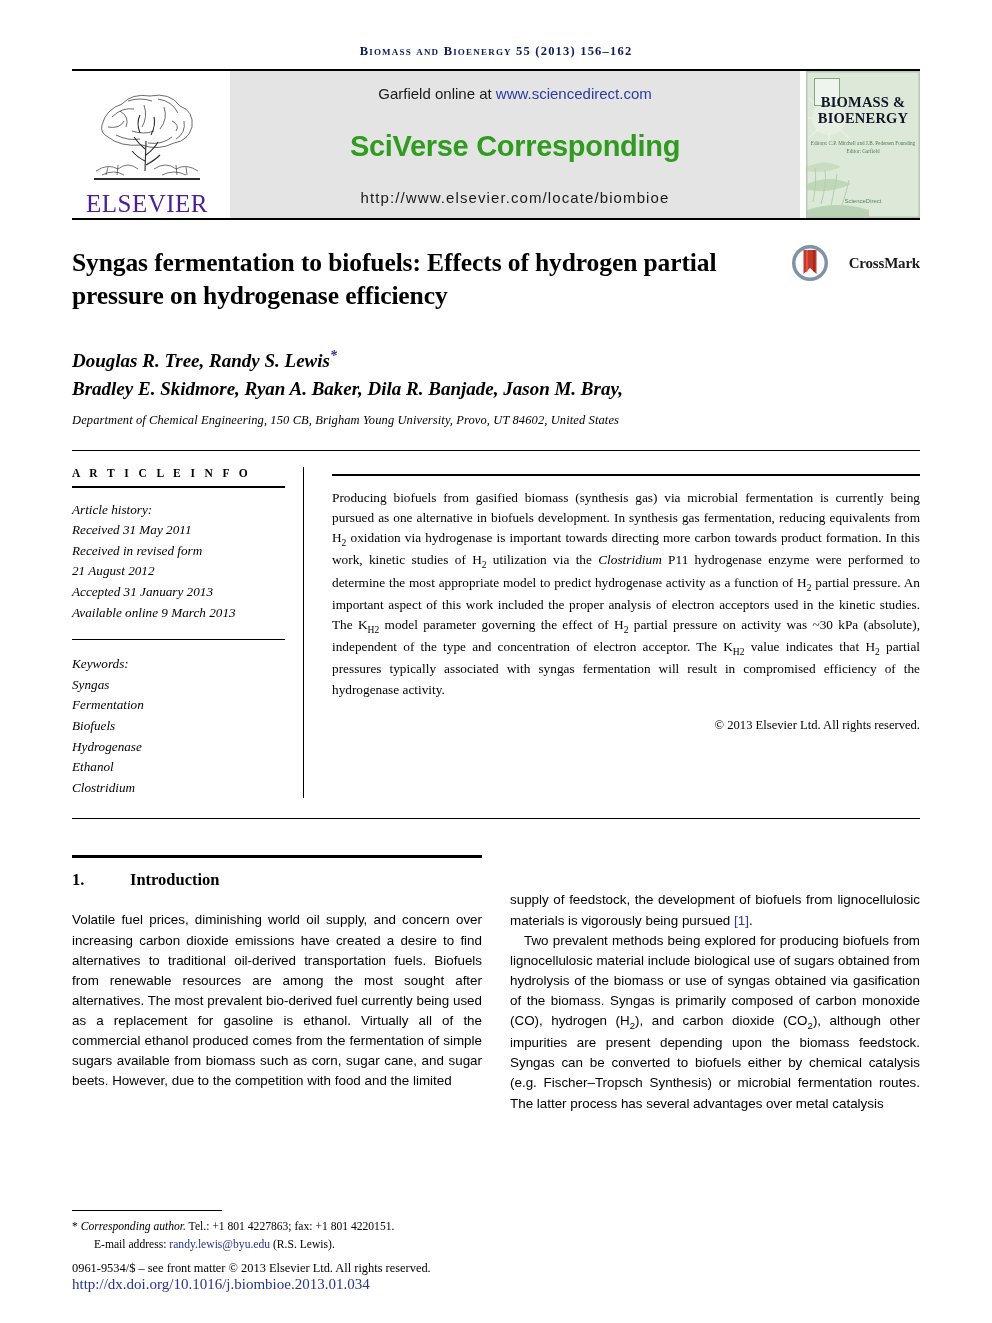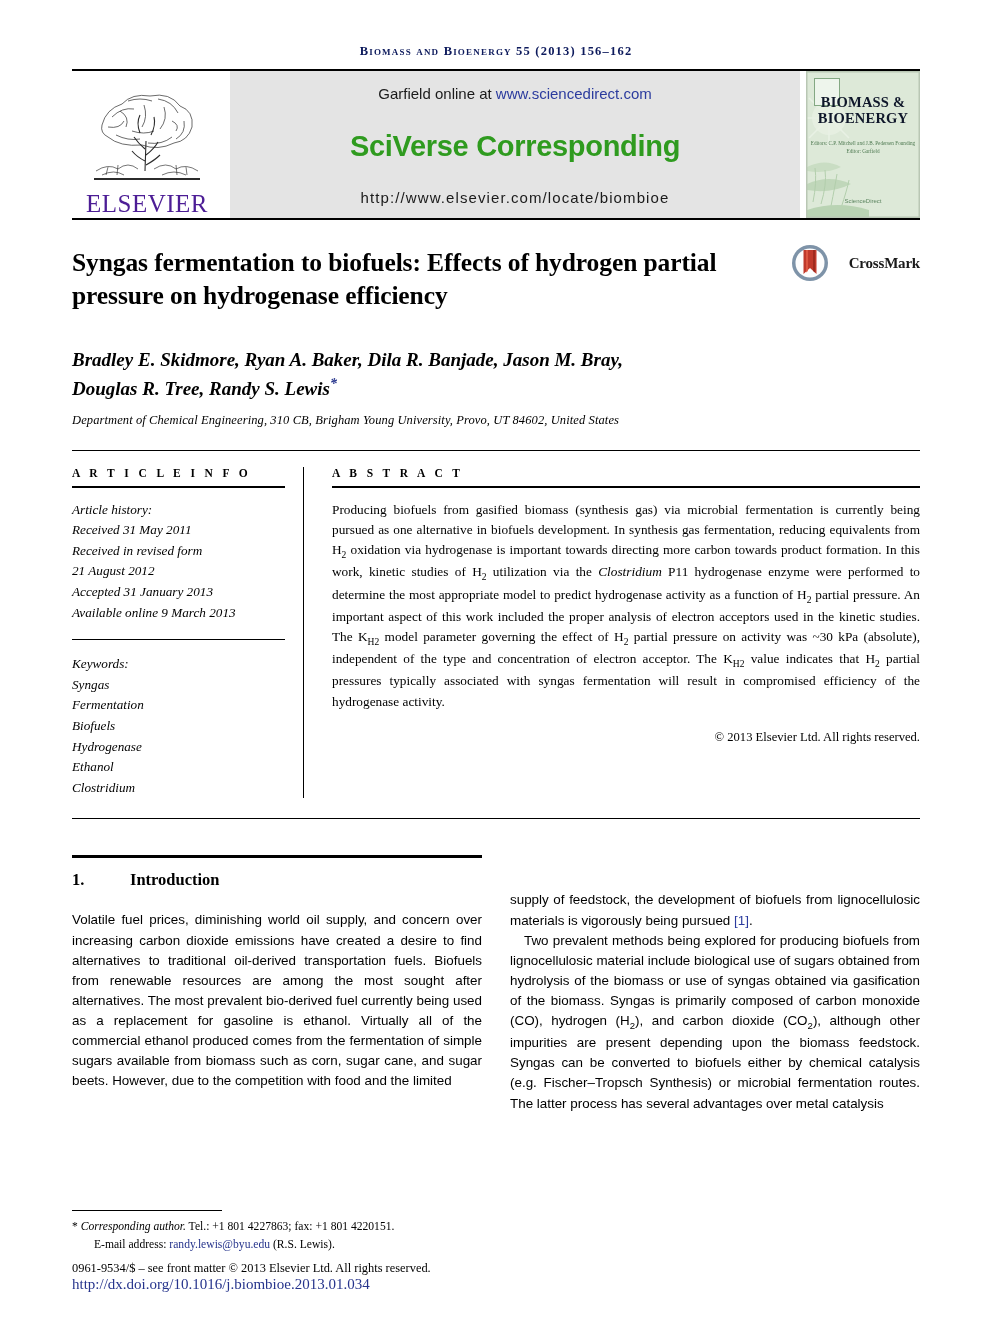--- a/index.html
+++ b/index.html
@@ -440,25 +440,25 @@
         <circle cx="19" cy="19" r="18" fill="#7e93a8"></circle>
         <circle cx="19" cy="19" r="14.5" fill="#fdfdfd"></circle>
         <path d="M12.5 6 L25.5 6 L25.5 30 L19 24 L12.5 30 Z" fill="#c0392b"></path>
         <path d="M15 6 L17 6 L17 27 L15 28.6 Z" fill="#e05a44" opacity="0.85"></path>
         <path d="M22 6 L24 6 L24 28.6 L22 27 Z" fill="#96271b" opacity="0.8"></path>
       </svg>
       <span class="crossmark-label">CrossMark</span>
     </div>
 
     <div class="authors">
+      <div><span>Douglas R. Tree, Randy S. Lewis</span><span class="star">*</span></div>
       <div>Bradley E. Skidmore, Ryan A. Baker, Dila R. Banjade, Jason M. Bray,</div>
-      <div><span>Douglas R. Tree, Randy S. Lewis</span><span class="star">*</span></div>
-    </div>
-
-    <div class="affiliation">Department of Chemical Engineering, 310 CB, Brigham Young University, Provo, UT 84602, United States</div>
+    </div>
+
+    <div class="affiliation">Department of Chemical Engineering, 150 CB, Brigham Young University, Provo, UT 84602, United States</div>
   </div>
 
   <div class="rule-above-info"></div>
 
   <div class="info-abstract">
 
     <div class="col-info">
       <div class="sec-head">A R T I C L E   I N F O</div>
       <div class="sec-rule"></div>
 
@@ -478,21 +478,20 @@
         <div>Syngas</div>
         <div>Fermentation</div>
         <div>Biofuels</div>
         <div>Hydrogenase</div>
         <div>Ethanol</div>
         <div>Clostridium</div>
       </div>
     </div>
 
     <div class="col-abstract">
-      <div class="sec-head">A B S T R A C T</div>
       <div class="sec-rule"></div>
 
       <p class="abstract-text">
         <span>Producing biofuels from gasified biomass (synthesis gas) via microbial fermentation is currently being pursued as one alternative in biofuels development. In synthesis gas fermentation, reducing equivalents from H</span><sub>2</sub><span> oxidation via hydrogenase is important towards directing more carbon towards product formation. In this work, kinetic studies of H</span><sub>2</sub><span> utilization via the </span><span class="it">Clostridium</span><span> P11 hydrogenase enzyme were performed to determine the most appropriate model to predict hydrogenase activity as a function of H</span><sub>2</sub><span> partial pressure. An important aspect of this work included the proper analysis of electron acceptors used in the kinetic studies. The K</span><sub>H2</sub><span> model parameter governing the effect of H</span><sub>2</sub><span> partial pressure on activity was ~30 kPa (absolute), independent of the type and concentration of electron acceptor. The K</span><sub>H2</sub><span> value indicates that H</span><sub>2</sub><span> partial pressures typically associated with syngas fermentation will result in compromised efficiency of the hydrogenase activity.</span>
       </p>
 
       <div class="copyright">© 2013 Elsevier Ltd. All rights reserved.</div>
     </div>
   </div>
 

